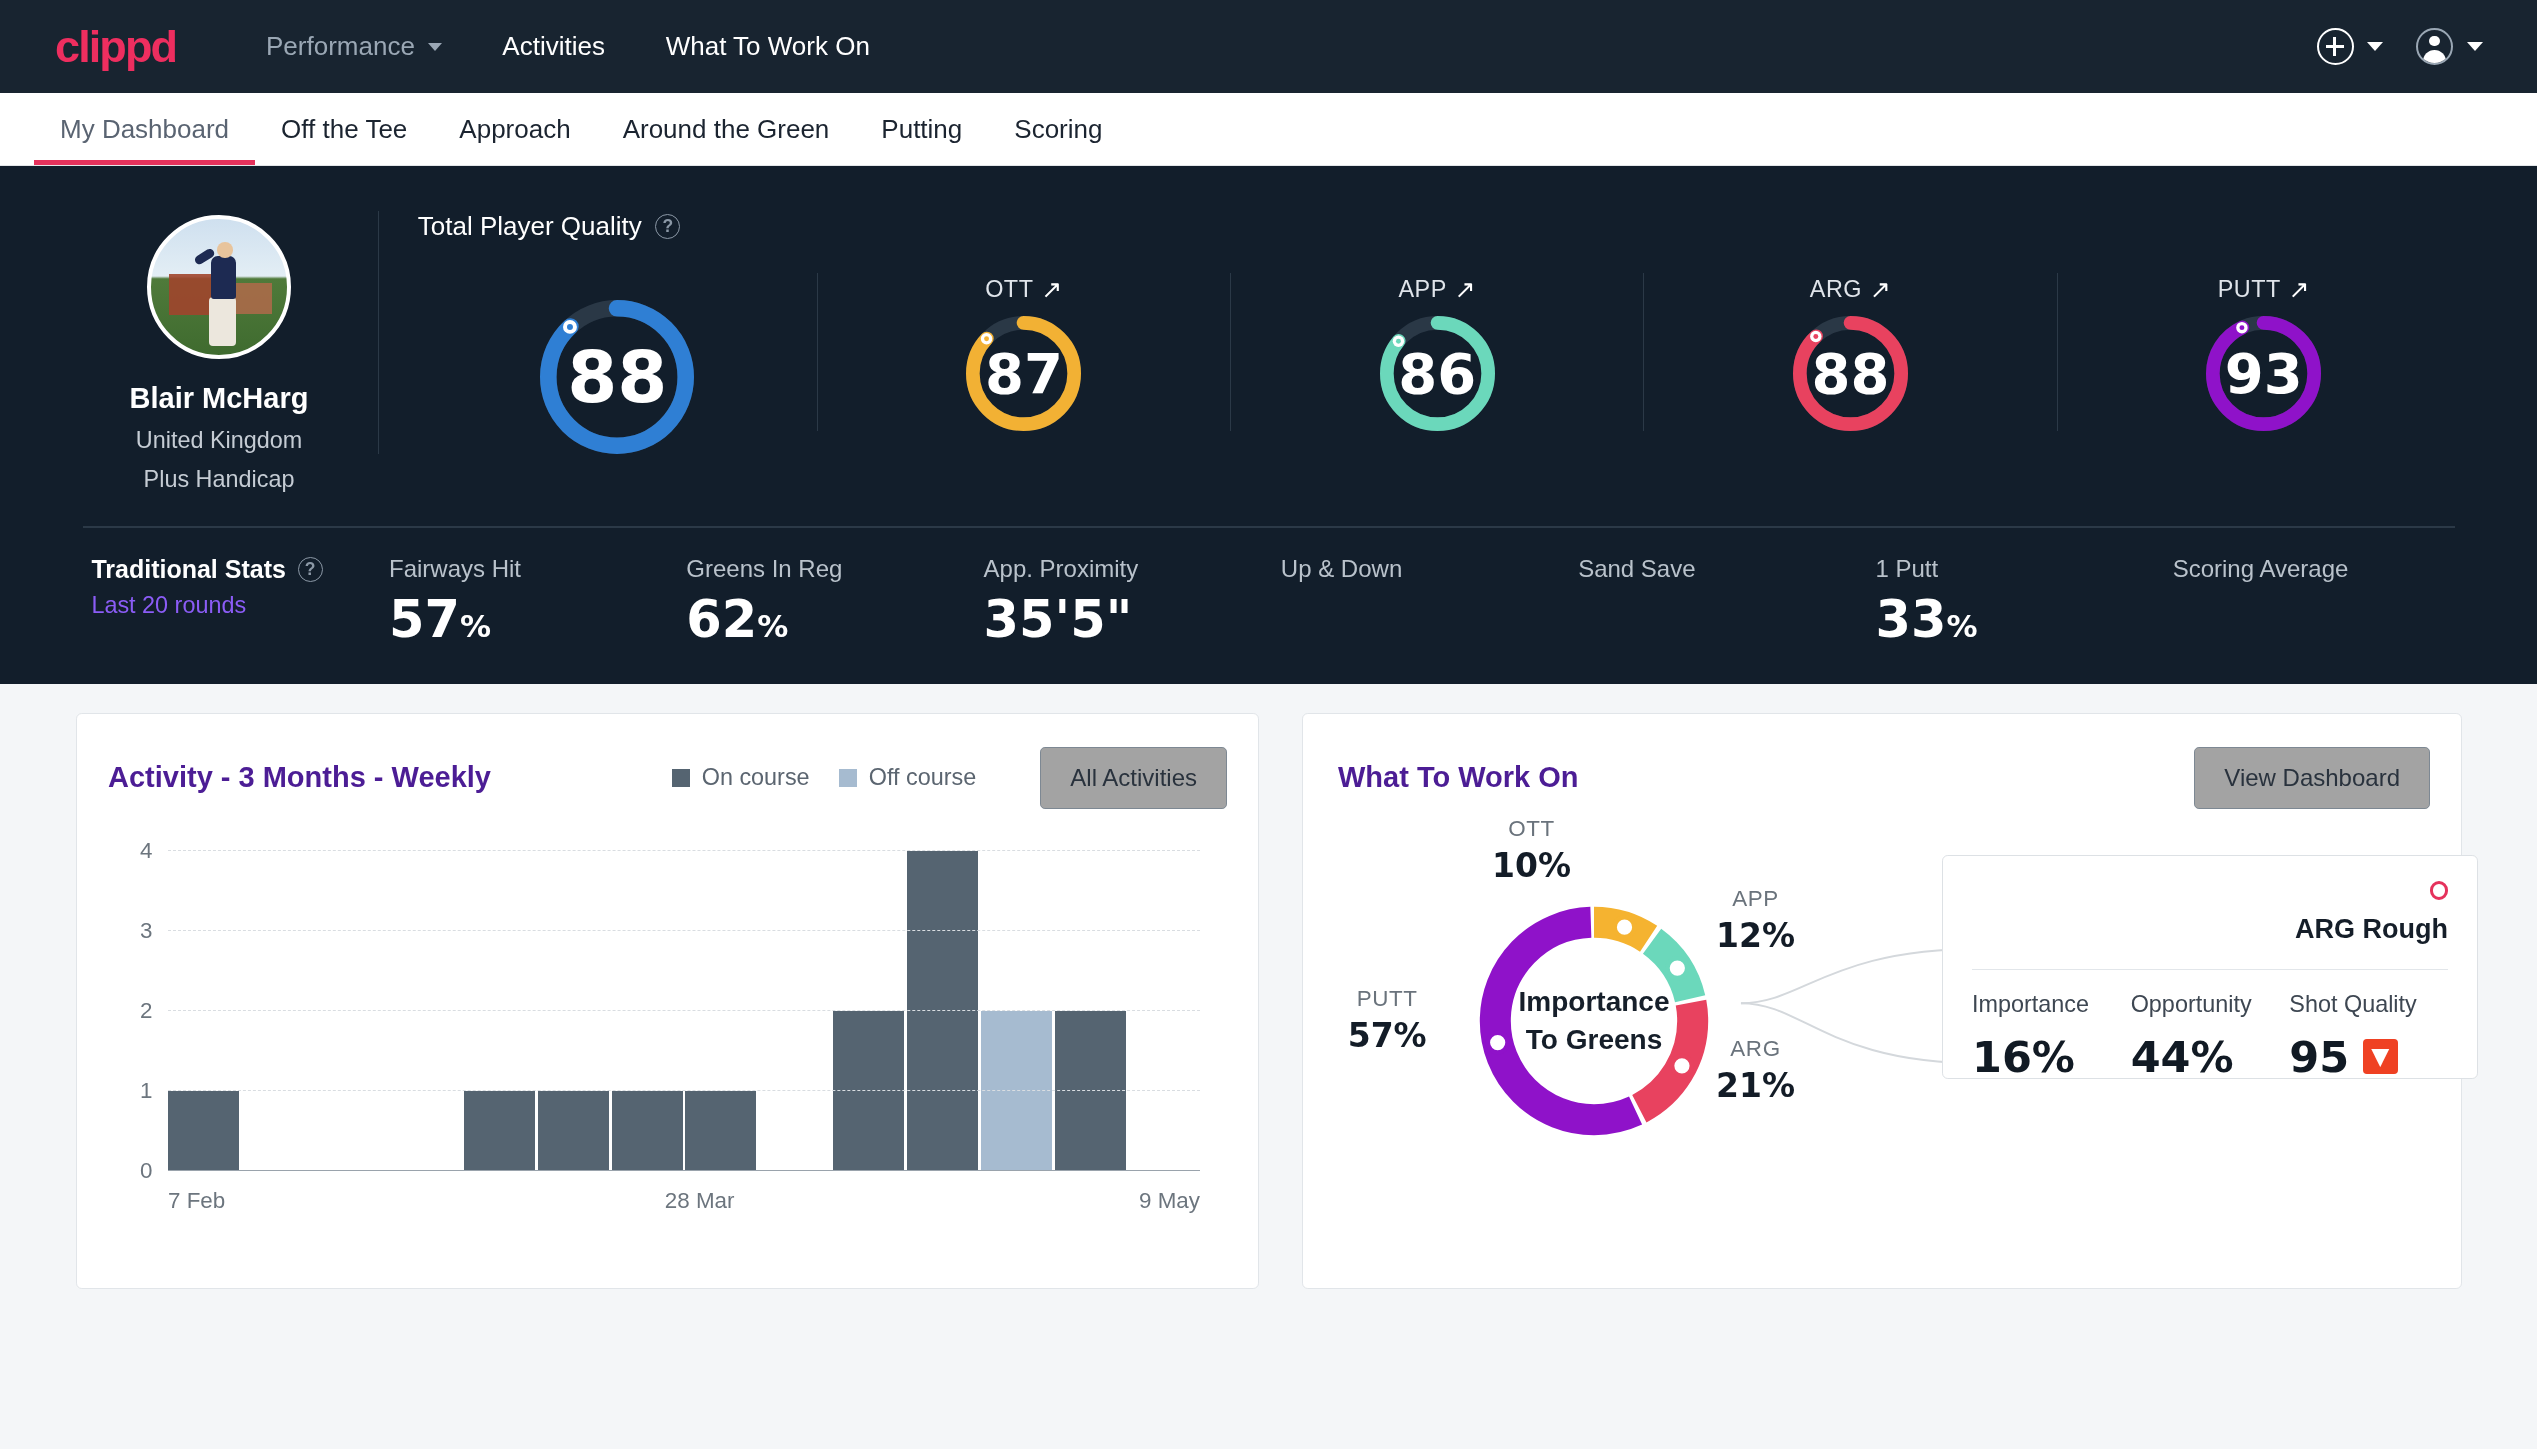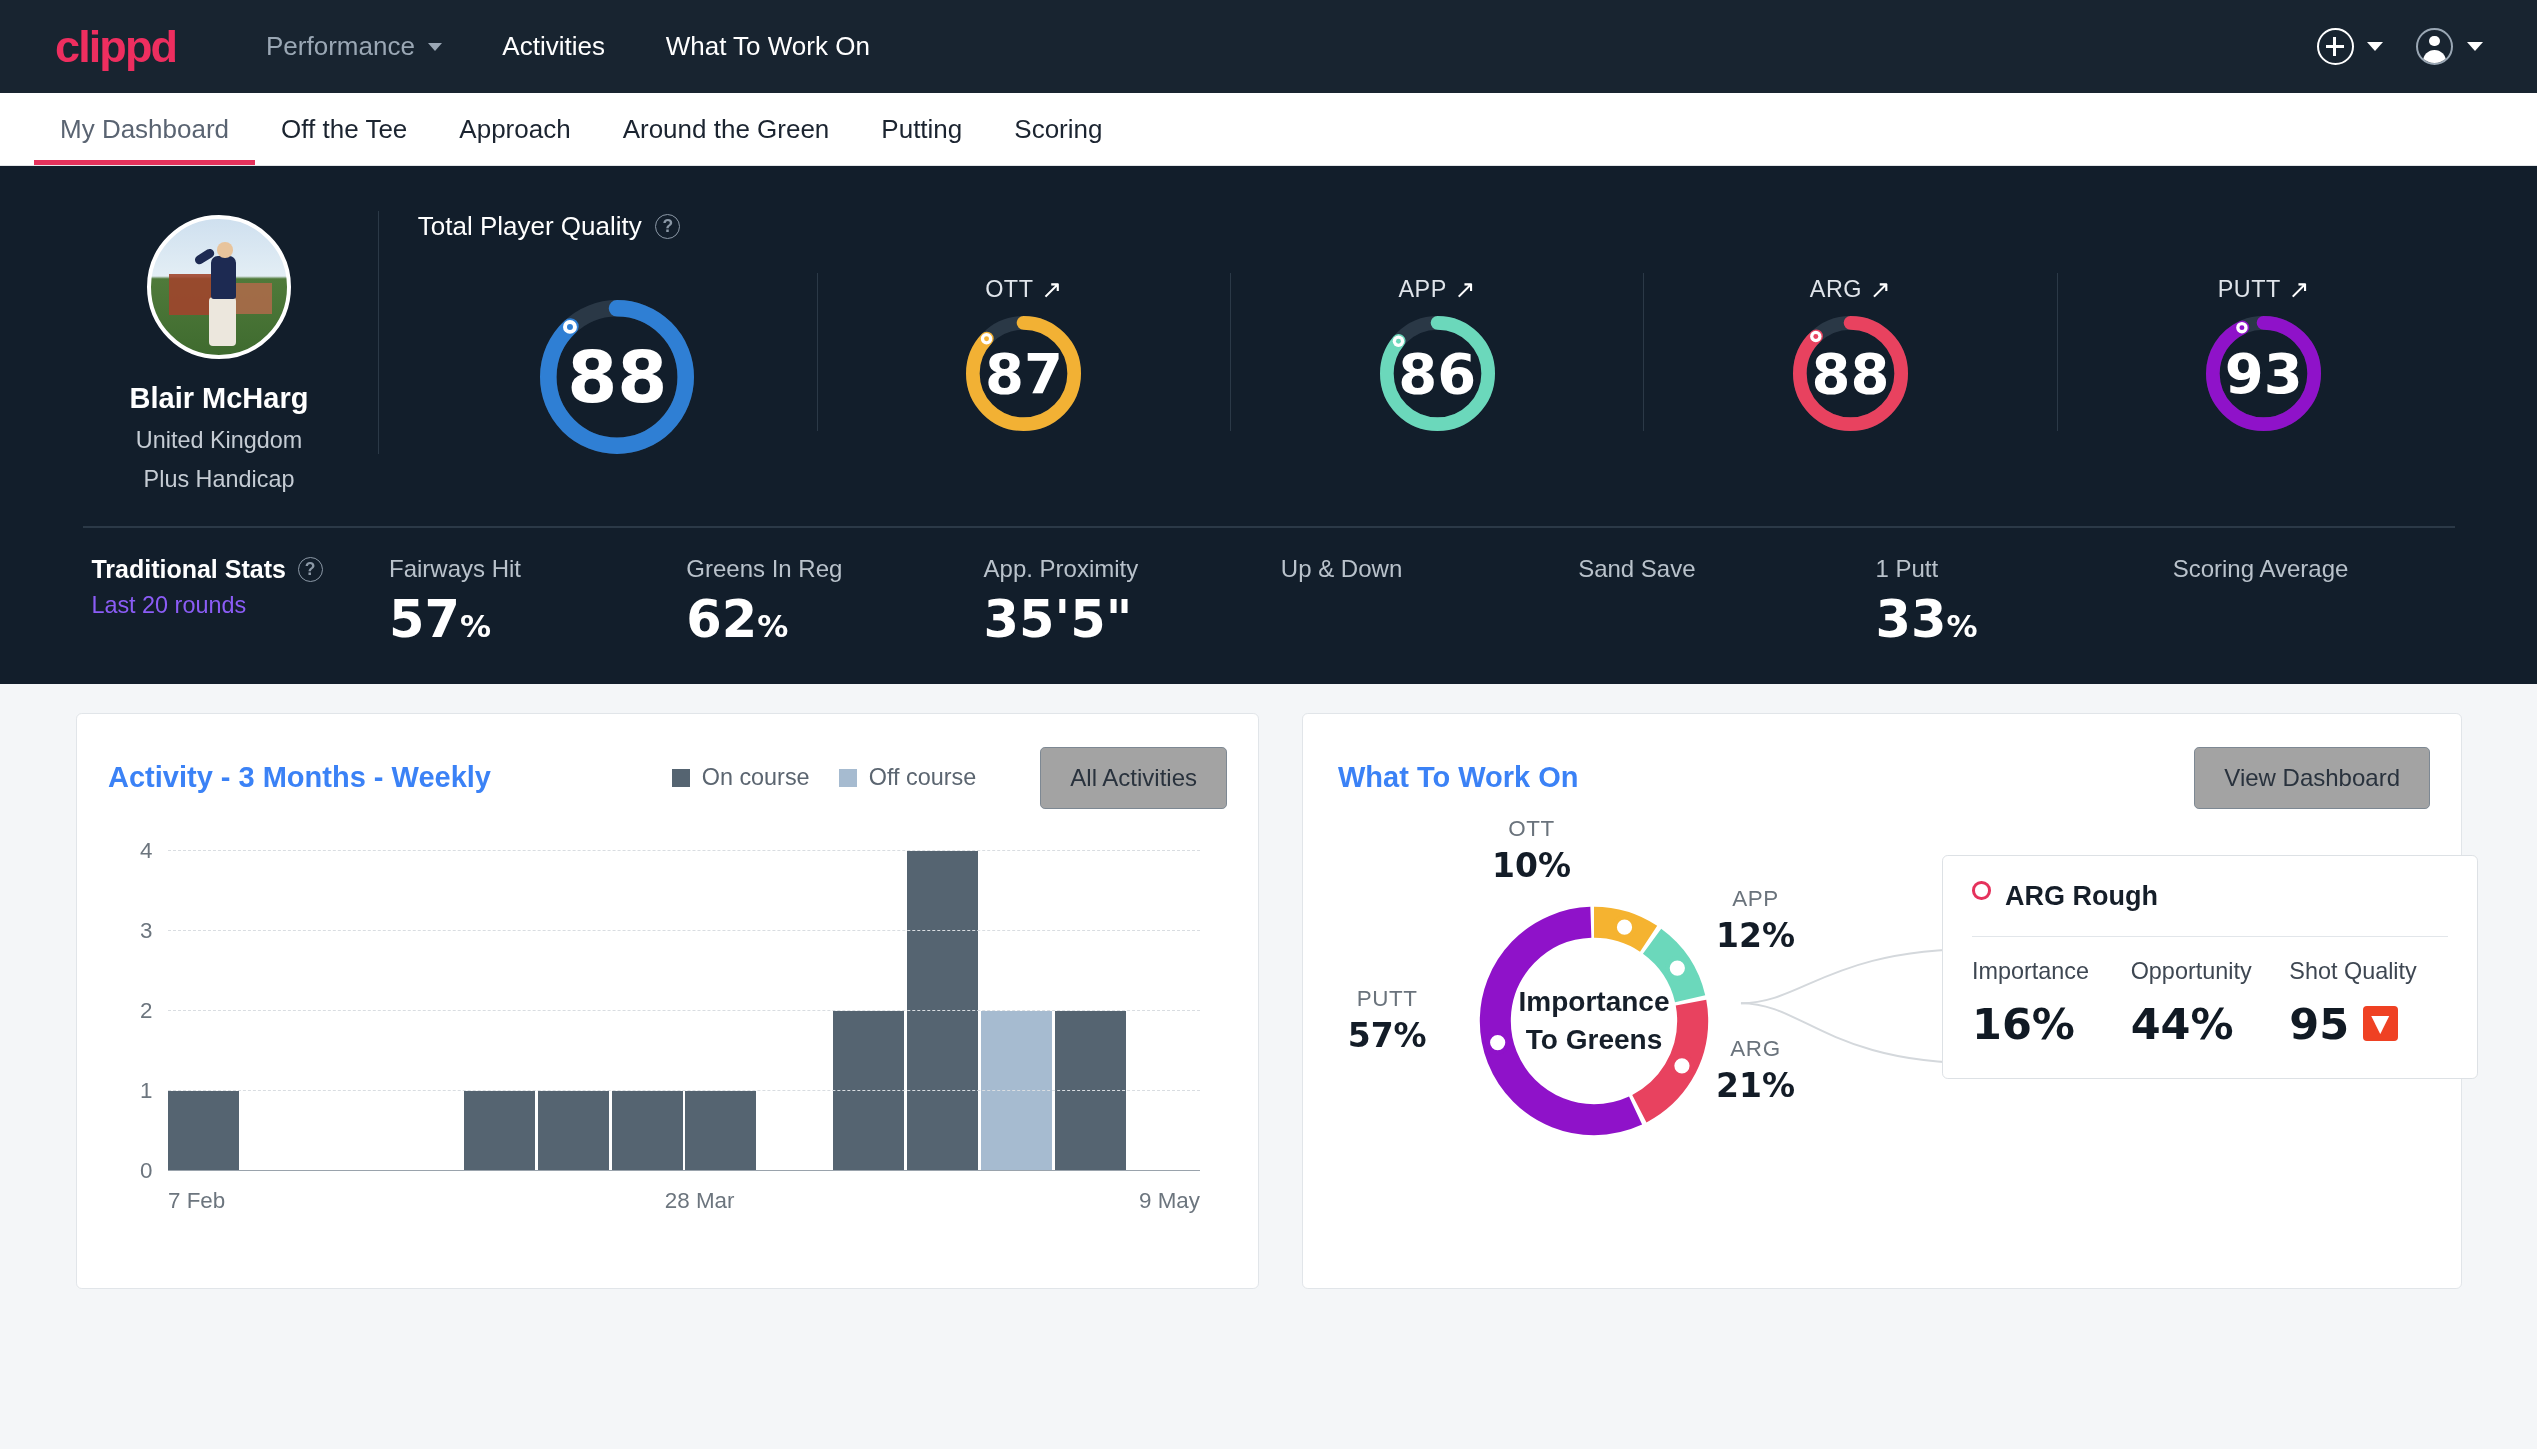--- a/index.html
+++ b/index.html
@@ -168,21 +168,21 @@
 
   
   .cards { display: flex; gap: 43px; padding: 29px 76px 0 76px; }
   .card {
     background: #fff; border: 1px solid #e1e5e9; border-radius: 5.8px;
     padding: 33px 31px 0 31px; position: relative;
   }
   .card.left { flex: 0 0 1183px; height: 576px; }
   .card.right { flex: 1; height: 576px; padding-left: 35px; }
   .card-head { display: flex; align-items: center; }
-  .card-title { font-size: 29px; color: #3b82f6; font-weight: bold; }
+  .card-title { font-size: 29px; color: #4c1d95; font-weight: bold; }
   .legend { display: flex; align-items: center; gap: 29px; margin-left: auto; }
   .legend-item {
     display: flex; align-items: center; gap: 11.7px;
     font-size: 23.4px; color: #5b6570;
   }
   .swatch { width: 18.5px; height: 18.5px; display: inline-block; }
   .btn {
     border: 1.5px solid #7d8893; background: #a3a3a3; color: #29323d;
     font-size: 24px; padding: 15.6px 29px; border-radius: 4.9px; cursor: pointer;
     margin-left: 35px; font-family: "Liberation Sans", sans-serif;
@@ -229,21 +229,21 @@
   }
   .dlabel .v {
     font-size: 33px; font-weight: bold; color: #131c27; text-align: center;
     margin-top: 3.9px; font-family: "DejaVu Sans", sans-serif;
   }
   .infocard {
     position: absolute; left: 604px; top: 31px; width: 536px; height: 224px;
     border: 1px solid #dde1e5; border-radius: 5.8px; background: #fff;
     padding: 25px 29px;
   }
-  .ic-head { display: flex; align-items: flex-start; gap: 14.6px; }
+  .ic-head { display: flex; align-items: flex-end; gap: 14.6px; flex-direction: column; }
   .ic-dot {
     width: 18.5px; height: 18.5px; border-radius: 50%;
     border: 3.9px solid #e5325c;
   }
   .ic-title { font-size: 27px; font-weight: bold; color: #151e29; }
   .ic-rule { height: 1px; background: #e2e6ea; margin: 23.4px 0 21.4px 0; }
   .ic-cols { display: flex; }
   .ic-col { flex: 1; }
   .ic-k { font-size: 23.4px; color: #3e4752; }
   .ic-v {

